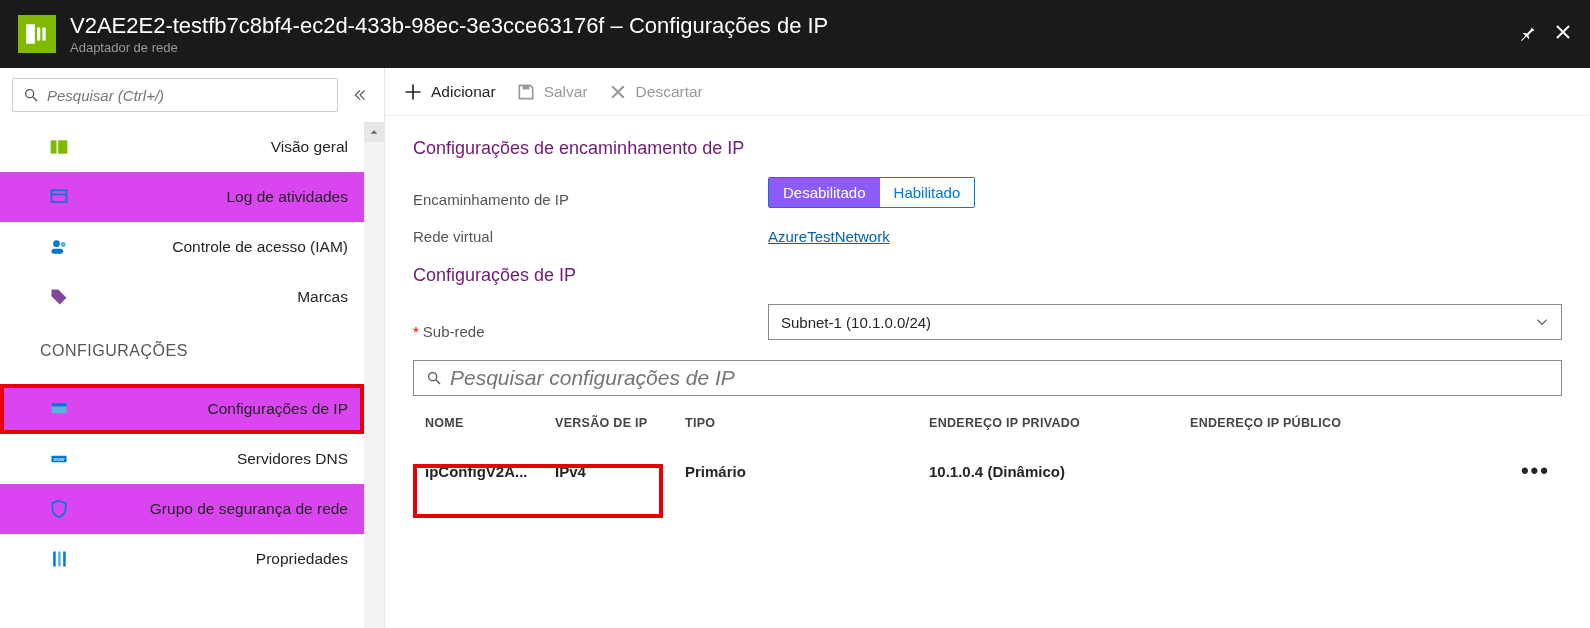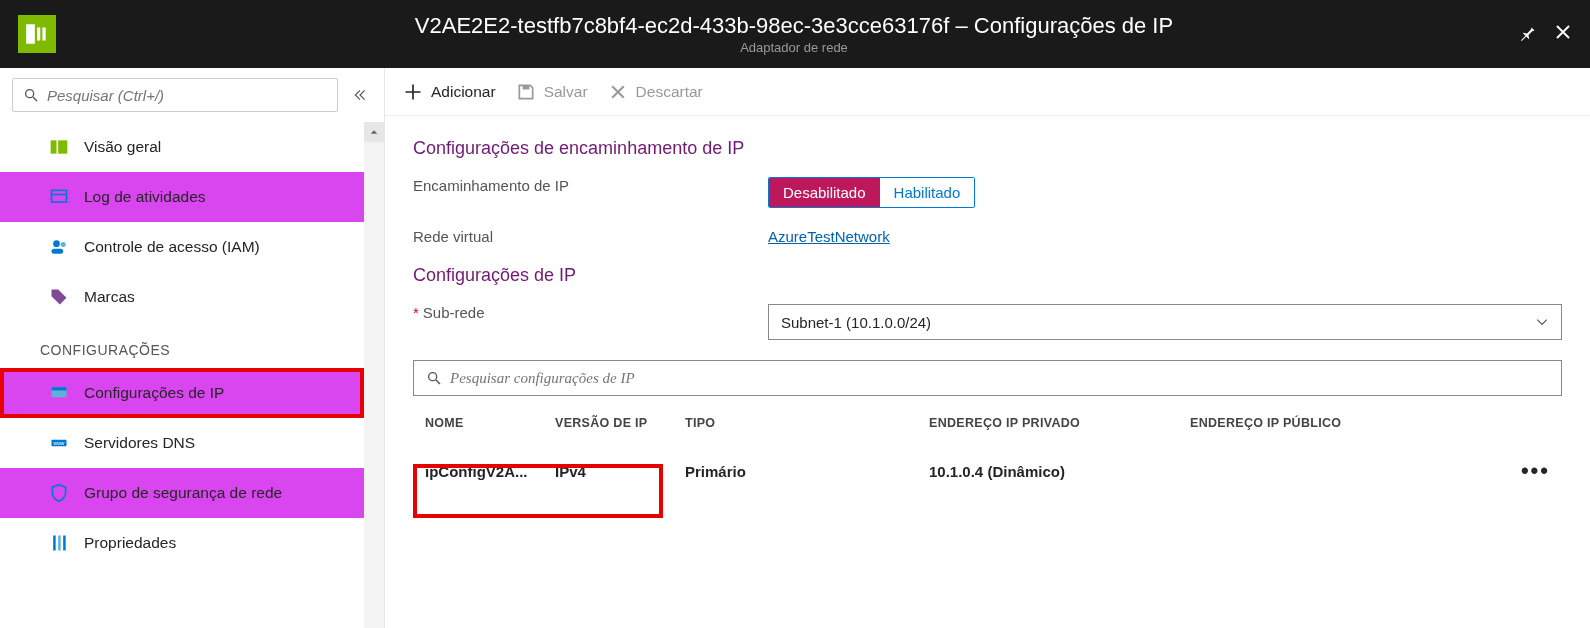--- a/index.html
+++ b/index.html
@@ -1,21 +1,21 @@
 <!DOCTYPE html>
 <html><head>
 <meta charset="utf-8">
 <style>
 * { box-sizing: border-box; margin: 0; padding: 0; font-family: "Segoe UI", Arial, sans-serif; }
 body { width: 1590px; height: 628px; background: #fff; overflow: hidden; }
 
 .header { background: #1a1a1a; height: 68px; display: flex; align-items: center; padding: 0 18px 0 18px; }
 .header .res-icon { width: 38px; height: 38px; background: #7FBA00; display: flex; align-items:center; justify-content:center; margin-right: 14px; }
 .header .res-icon svg { width: 26px; height: 26px; }
-.header .titles { flex: 1; text-align: center; }
+.header .titles { flex: 1; }
 .header .title { color: #fff; font-size: 22px; font-weight: 300; line-height: 1.2; }
 .header .subtitle { color: #999; font-size: 13px; }
 .header .actions { display: flex; align-items:center; gap: 18px; }
 .header .actions svg { width: 18px; height: 18px; fill: #fff; cursor: pointer; }
 
 .body { display: flex; height: calc(628px - 68px); }
 
 
 .sidebar { width: 385px; border-right: 1px solid #e6e6e6; display: flex; flex-direction: column; position: relative; }
 .search-row { display: flex; align-items: center; padding: 10px 12px; gap: 10px; }
@@ -27,51 +27,51 @@
 
 .menu { flex: 1; overflow: hidden; position: relative; }
 .menu-track { position: absolute; right: 0; top: 0; width: 20px; height: 100%; background: #f3f3f3; }
 .menu-up { position:absolute; top:0; right:0; width:20px; height:20px; display:flex; align-items:center; justify-content:center; background:#e6e6e6; }
 .menu-up svg { width:10px; height:10px; fill:#666; }
 .menu-items { padding-right: 20px; }
 .menu-item { height: 50px; display: flex; align-items: center; padding: 0 16px 0 48px; font-size: 15.5px; color: #252525; cursor: pointer; position: relative; }
 .menu-item.selected { background: #d946ef; }
 .menu-item.highlight { outline: 4px solid #e60000; outline-offset: -4px; }
 .menu-item .micon { position:absolute; left: 48px; width: 22px; height: 22px; display:flex; align-items:center; justify-content:center; }
-.menu-item { padding-left: 84px; }
+.menu-item { padding-left: 84px; justify-content: flex-end; }
 .menu-item .micon { left: 48px; }
-.section-label { padding: 20px 16px 10px 40px; font-size: 14px; color: #555; letter-spacing: .5px; }
+.section-label { padding: 20px 16px 24px 40px; font-size: 16px; color: #555; letter-spacing: .5px; }
 
 
 .main { flex: 1; display: flex; flex-direction: column; }
 .toolbar { height: 48px; display: flex; align-items: center; padding: 0 18px; gap: 20px; border-bottom: 1px solid #eee; }
 .tbtn { display: flex; align-items: center; gap: 8px; font-size: 15.5px; color: #252525; cursor: pointer; }
 .tbtn.disabled { color: #999; }
 .tbtn svg { width: 20px; height: 20px; }
 
 .content { flex:1; padding: 18px 28px; overflow:auto; }
 .sect-title { font-size: 18px; font-weight: 400; color: #701a75; margin-top: 4px; margin-bottom: 18px; }
 
-.form-row { display:flex; align-items:flex-start; margin-bottom: 20px; }
+.form-row { display:flex; align-items:flex-end; margin-bottom: 20px; }
 .form-label { width: 355px; font-size: 15px; color: #555; }
 .form-label .req { color: #e60000; margin-right: 4px; }
 
 .toggle { display: inline-flex; border: 1px solid #0078d4; border-radius: 2px; overflow:hidden; }
 .toggle .opt { padding: 6px 14px; font-size: 15px; cursor:pointer; }
-.toggle .opt.on { background: #be185d; color: #fff; }
+.toggle .opt.on { background: #8b5cf6; color: #fff; }
 .toggle .opt.off { background: #fff; color: #0078d4; }
 
 .link { color: #0062b1; font-size: 15px; }
 
 .select-box { flex:1; border: 1px solid #888; height: 36px; display:flex; align-items:center; justify-content:space-between; padding: 0 12px; font-size: 15px; color:#252525; cursor:pointer; }
 .select-box svg { width:14px; height:14px; fill:#555; }
 
 .filter-box { border: 1px solid #888; height: 36px; display:flex; align-items:center; padding: 0 12px; margin-top: 12px; }
 .filter-box svg { width:16px; height:16px; fill:#555; margin-right:8px; }
-.filter-box input { border:none; outline:none; flex:1; font-size:15px; font-style: italic; color:#0f766e;font-family:Liberation Serif, serif; }
+.filter-box input { border:none; outline:none; flex:1; font-size:21px; font-style: italic; color:#0f766e; }
 
 .tbl { margin-top: 8px; }
 .tbl .hdr { display:flex; padding: 12px 12px; font-size: 12.5px; font-weight: 700; color:#444; letter-spacing:.3px; }
 .tbl .row { display:flex; padding: 16px 12px; font-size: 15px; font-weight: 600; color:#252525; align-items:center; }
 .tbl .c-name { width: 130px; }
 .tbl .c-ver  { width: 130px; }
 .tbl .c-type { width: 200px; }
 .tbl .c-priv { width: 305px; padding-left: 44px; }
 .tbl .c-pub  { flex: 1; }
 .tbl .c-ctx  { width: 40px; text-align:right; font-size:22px; letter-spacing:2px; font-weight:700; cursor:pointer; }

